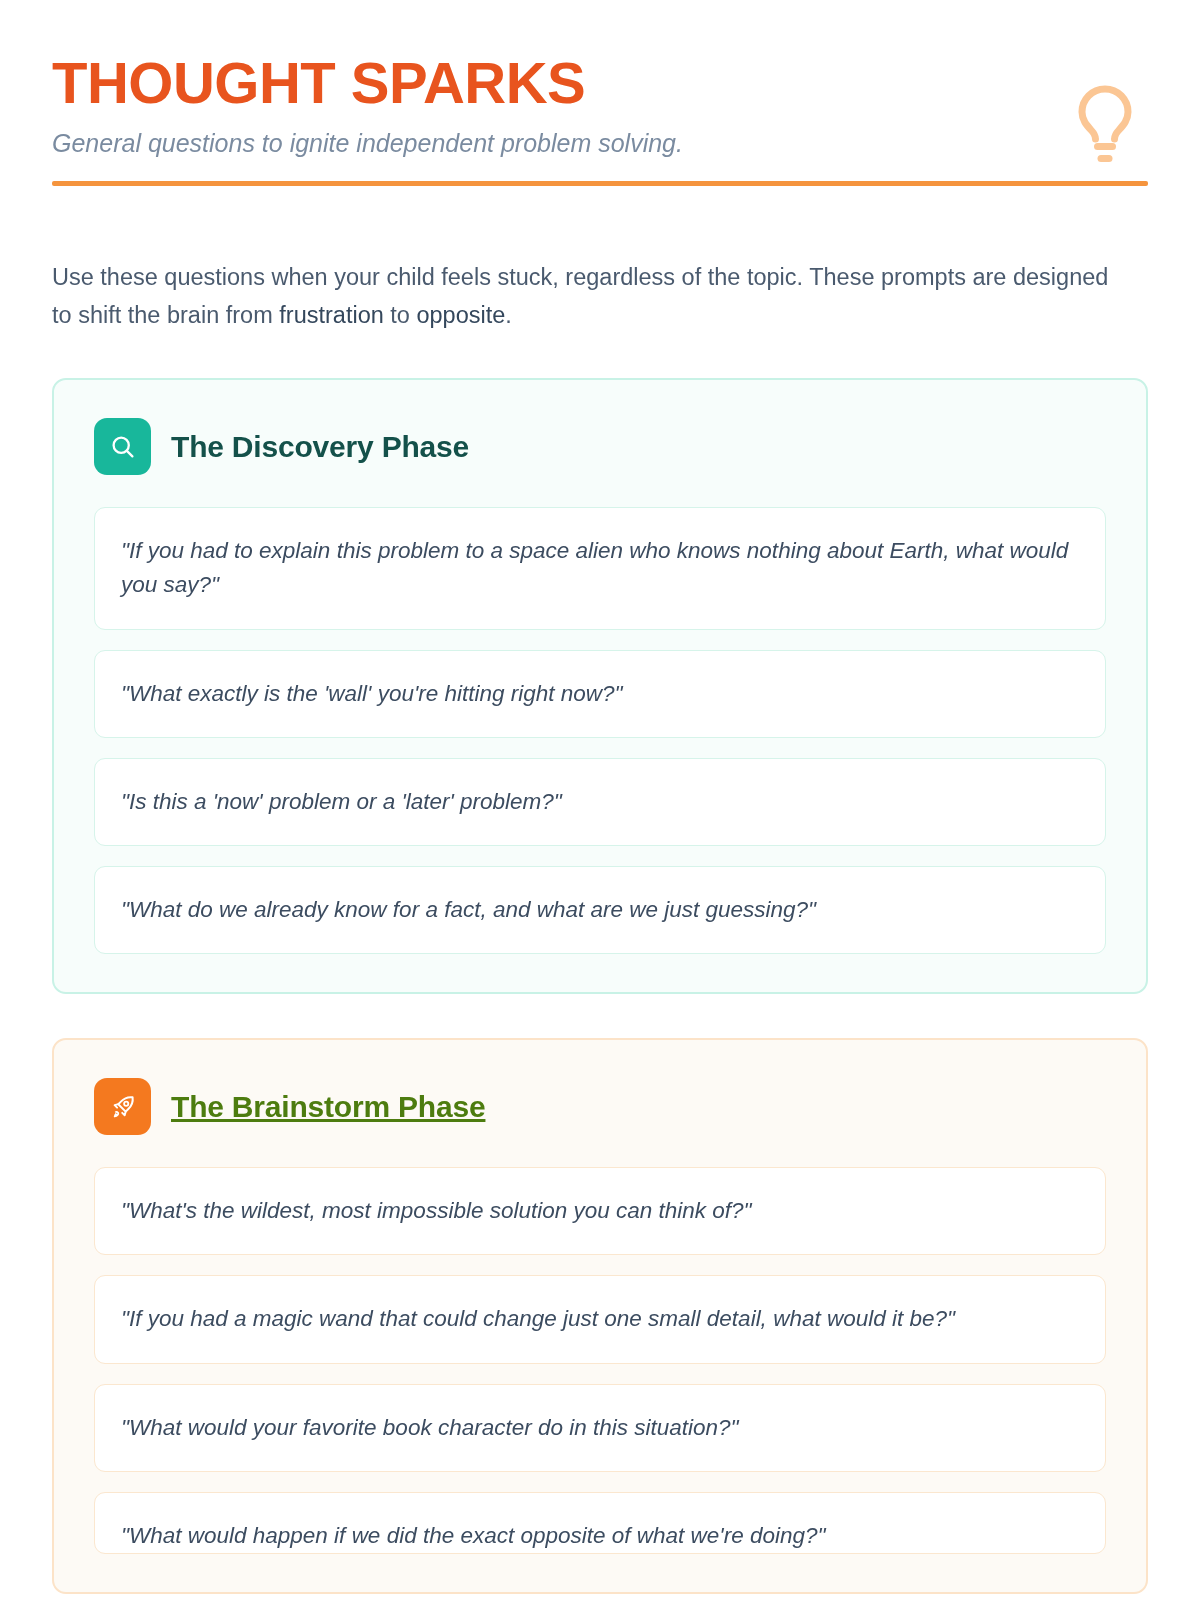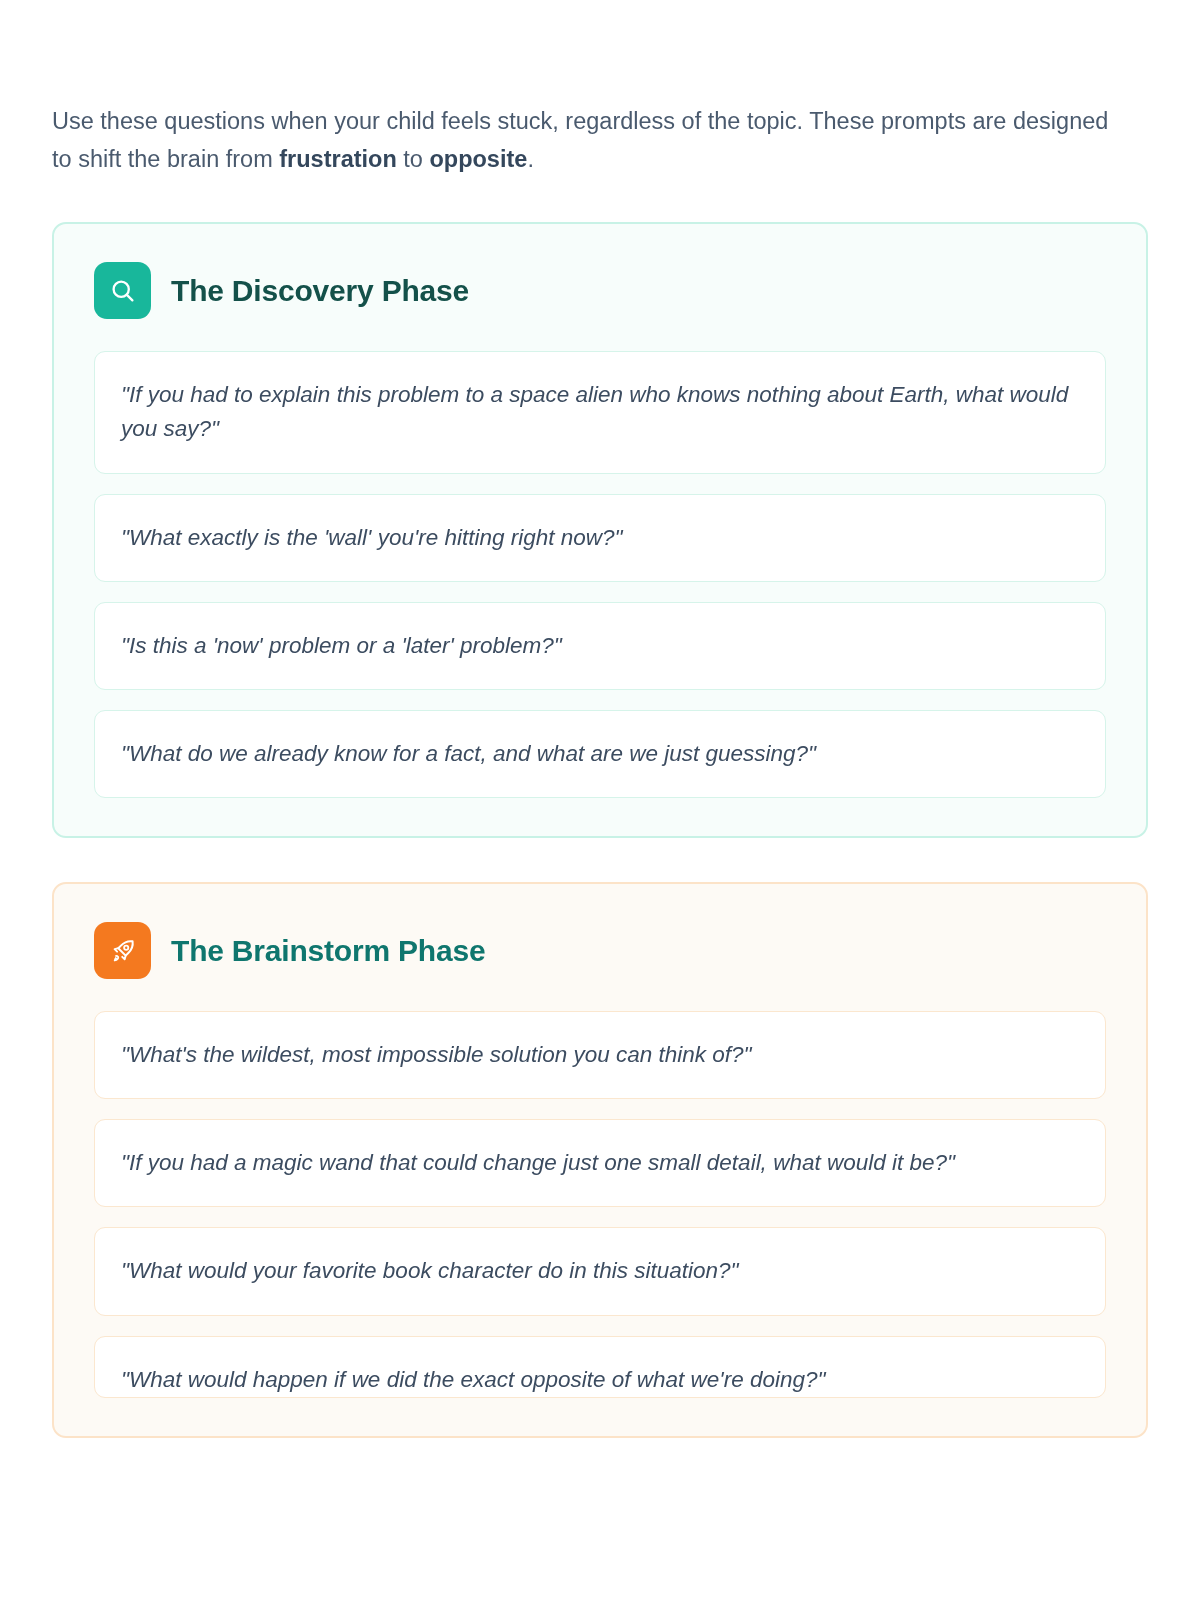--- a/index.html
+++ b/index.html
@@ -60,21 +60,21 @@
   }
 
   
   .intro {
     margin-top: 50px;
     font-size: 23.5px;
     line-height: 1.62;
     color: #4A5A6E;
     max-width: 1078px;
   }
-  .intro b { font-weight: 700; color: #34475C; }
+  .intro b { font-weight: 400; color: #34475C; }
 
   
   .card {
     margin-top: 44px;
     border-radius: 14px;
     border: 2px solid transparent;
     padding: 38px 40px 38px 40px;
   }
 
   .card.teal {
@@ -105,21 +105,21 @@
   }
   .badge.teal   { background: #18B79B; }
   .badge.orange { background: #F4791F; }
 
   .card-title {
     font-size: 30px;
     font-weight: 700;
     letter-spacing: -0.2px;
   }
   .card-title.teal   { color: #14514A; }
-  .card-title.orange { color: #0f766e; }
+  .card-title.orange { color: #4d7c0f; text-decoration: underline; }
 
   .q-list { display: flex; flex-direction: column; gap: 20px; }
 
   .q-item {
     background: #FFFFFF;
     border-radius: 11px;
     border: 1.6px solid #D6F4EA;
     padding: 26px 26px 26px 26px;
     font-size: 22.5px;
     font-style: italic;
@@ -128,20 +128,35 @@
   }
   .card.orange .q-item { border-color: #FBE7CF; }
 
   .q-item.clipped { padding-bottom: 0; }
 </style>
 </head>
 <body>
 
 <div class="page">
 
+  <div class="header">
+    <h1 class="title">THOUGHT SPARKS</h1>
+    <div class="subtitle">General questions to ignite independent problem solving.</div>
+
+    <span class="bulb-icon">
+      <svg viewBox="0 0 74 84" width="74" height="84" fill="none">
+        <path d="M37 9 C24 9 14 19.5 14 32 C14 40 18.5 45 23 50 C26 53.2 27.5 55.5 27.5 59
+                 M37 9 C50 9 60 19.5 60 32 C60 40 55.5 45 51 50 C48 53.2 46.5 55.5 46.5 59" stroke="#FBC694" stroke-width="7" stroke-linecap="round"></path>
+        <rect x="26" y="63" width="22" height="7" rx="3.5" fill="#FBC694"></rect>
+        <rect x="29.5" y="75" width="15" height="7" rx="3.5" fill="#FBC694"></rect>
+      </svg>
+    </span>
+
+    <div class="header-rule"></div>
+  </div>
 
   <p class="intro"><span>Use these questions when your child feels stuck, regardless of the topic. These prompts are designed to shift the brain from </span><b>frustration</b><span> to </span><b>opposite</b><span>.</span></p>
 
   <div class="card teal">
     <div class="card-head">
       <span class="badge teal">
         <svg viewBox="0 0 28 28" width="28" height="28" fill="none">
           <circle cx="12.2" cy="12.2" r="7.6" stroke="#FFFFFF" stroke-width="2.3"></circle>
           <line x1="17.9" y1="17.9" x2="23.4" y2="23.4" stroke="#FFFFFF" stroke-width="2.3" stroke-linecap="round"></line>
         </svg>

